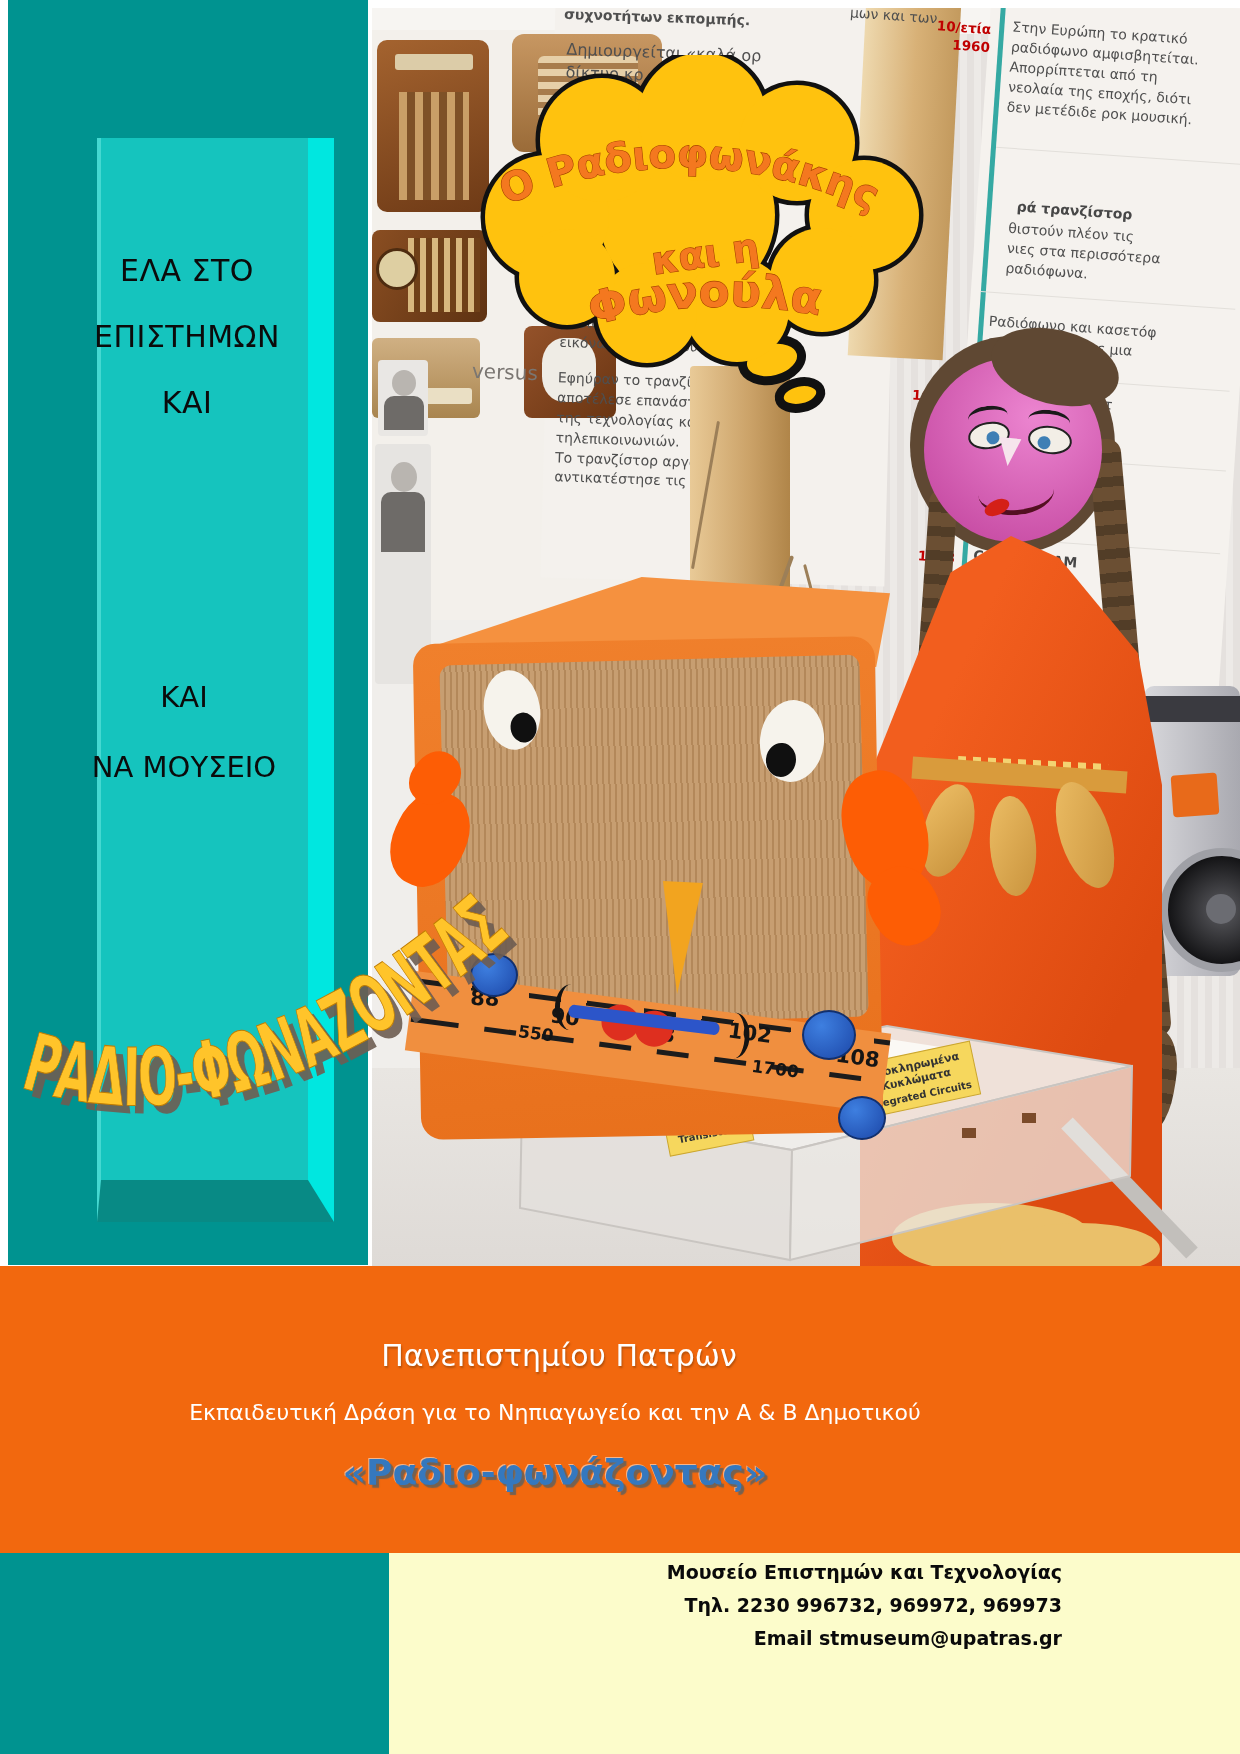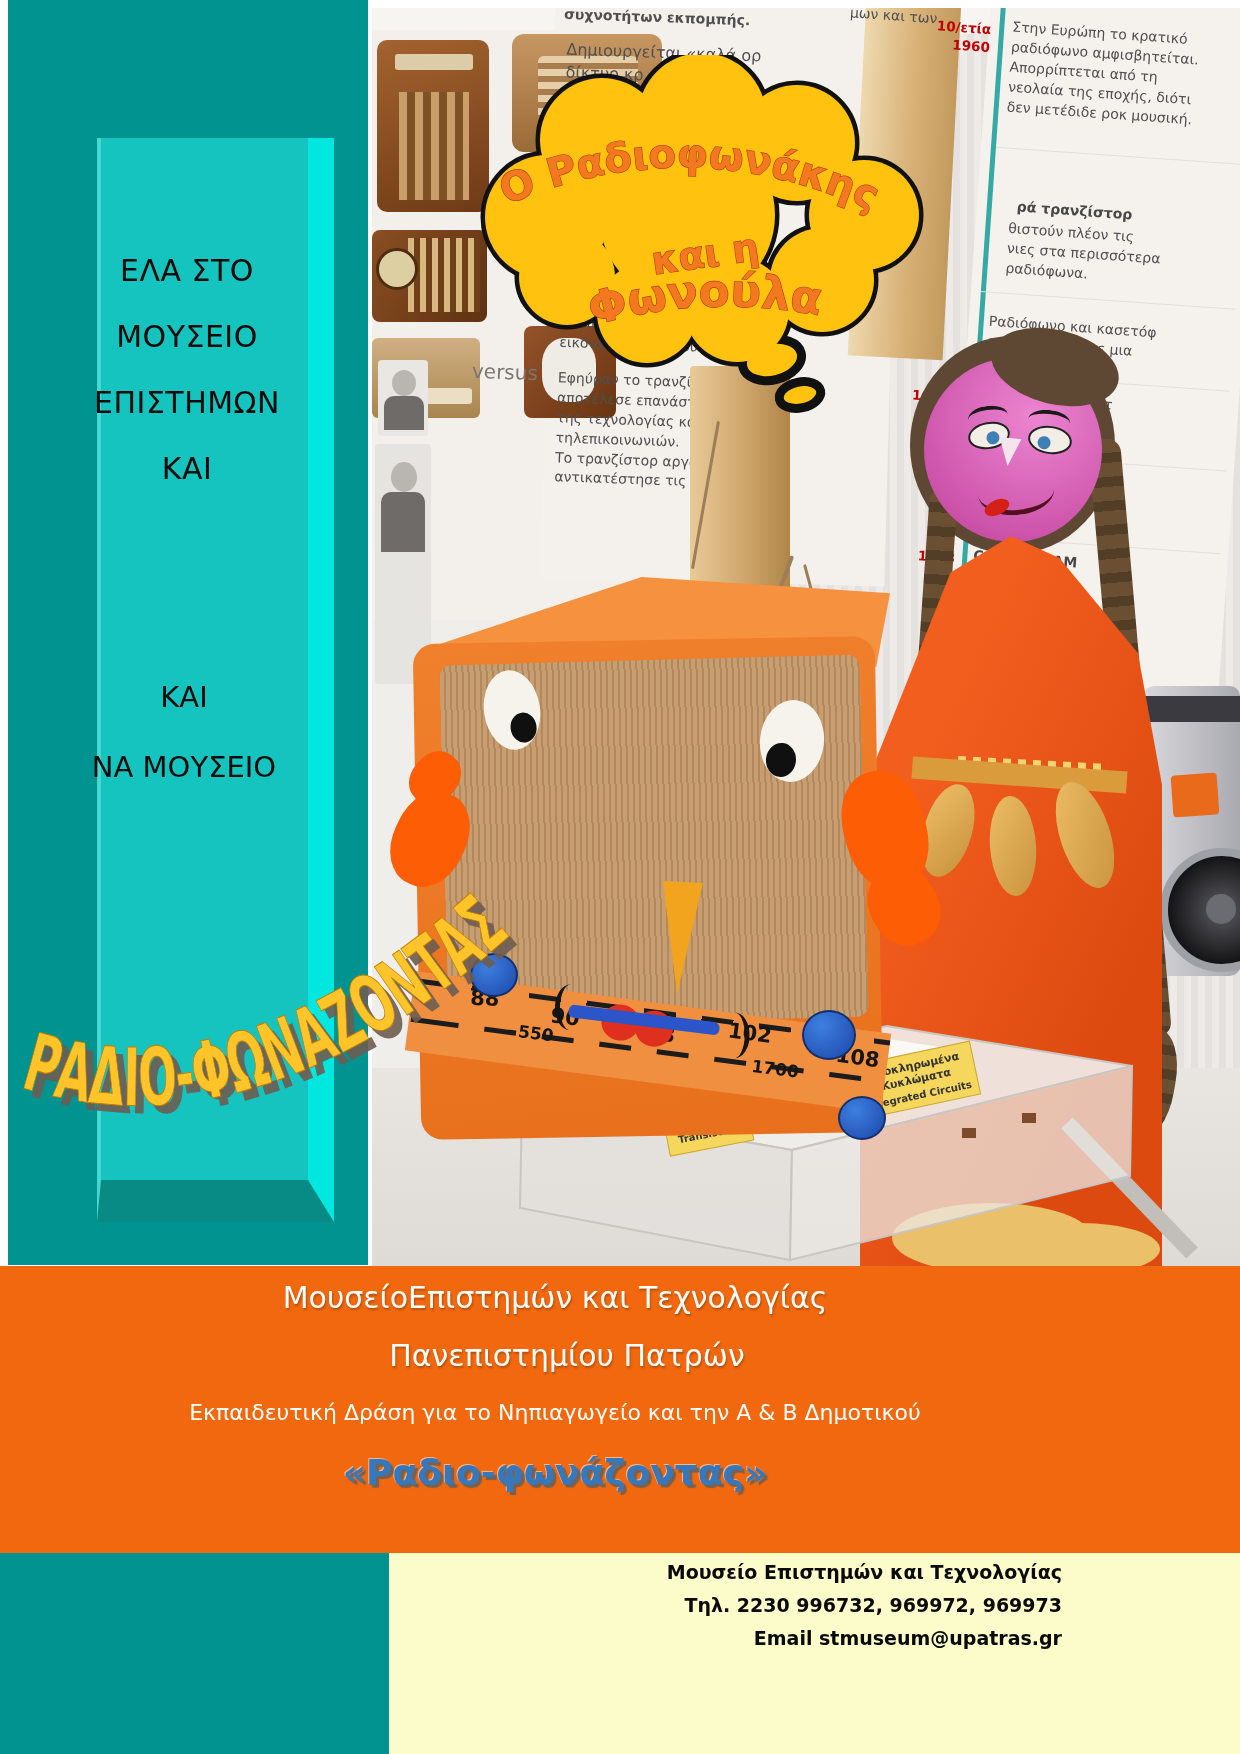--- a/index.html
+++ b/index.html
@@ -136,41 +136,40 @@
   .bb-hub{left:38px;top:38px;width:30px;height:30px;border-radius:50%;background:#6B6C72;}
 
   
   .cloud-svg{left:452px;top:55px;}
   .wordart-svg{left:2px;top:842px;}
   .cloudtext{font-weight:bold;fill:#F4781F;stroke:#A84300;stroke-width:1.2px;paint-order:stroke;}
 
   
   .band{left:0;top:1266px;width:1240px;height:287px;background:#F2680E;color:#FFFFFF;}
   .band .l1{left:0;top:14px;width:1110px;text-align:center;font-size:30px;text-shadow:1px 2px 2px rgba(130,60,8,.55);}
-  .band .l2{left:12px;top:72px;width:1110px;text-align:center;font-size:30px;text-shadow:1px 2px 2px rgba(130,60,8,.55);}
+  .band .l2{left:4px;top:72px;width:1110px;text-align:center;font-size:30px;text-shadow:1px 2px 2px rgba(130,60,8,.55);}
   .band .sub{left:0;top:134px;width:1110px;text-align:center;font-size:22px;}
   .band .ttl{left:0;top:186px;width:1110px;text-align:center;font-size:36px;font-weight:bold;color:#3578BE;
              text-shadow:3px 3px 1px rgba(96,96,92,.85),-1px -1px 0 rgba(255,255,255,.5);}
 
   
   .foot-teal{left:0;top:1553px;width:389px;height:201px;background:#009390;}
   .foot-cream{left:389px;top:1553px;width:851px;height:201px;background:#FCFCCB;}
   .contact{left:0;top:1556px;width:1062px;text-align:right;color:#0A0A0A;
            font-size:19px;font-weight:bold;line-height:33px;}
 </style>
 </head>
 <body>
 
 <div id="page">
 
   <div class="abs side-outer"></div>
   <div class="abs side-inner"></div>
   <div class="abs invite">
     <div>ΕΛΑ ΣΤΟ</div>
-    <div>ΜΟΥΣΕΙΟ</div>
     <div>ΕΠΙΣΤΗΜΩΝ</div>
     <div>ΚΑΙ</div>
   </div>
   <div class="abs purpose">
     <div>ΚΑΙ</div>
     <div>ΝΑ ΜΟΥΣΕΙΟ</div>
   </div>
 
   <div class="abs photo">
     <div class="abs ceiling"></div>
@@ -426,21 +425,20 @@
     </defs>
     <text font-size="80" font-weight="bold" fill="#6E5D52" opacity="0.9">
       <textPath href="#wpathS" textLength="540" lengthAdjust="spacingAndGlyphs">ΡΑΔΙΟ-ΦΩΝΑΖΟΝΤΑΣ</textPath>
     </text>
     <text font-size="80" font-weight="bold" fill="#FFC42A" stroke="#C07C00" stroke-width="1">
       <textPath href="#wpath" textLength="540" lengthAdjust="spacingAndGlyphs">ΡΑΔΙΟ-ΦΩΝΑΖΟΝΤΑΣ</textPath>
     </text>
   </svg>
 
   <div class="abs band">
-    <div class="abs l1">ΜουσείοΕπιστημών και Τεχνολογίας</div>
     <div class="abs l2">Πανεπιστημίου Πατρών</div>
     <div class="abs sub">Εκπαιδευτική Δράση για το Νηπιαγωγείο και την Α &amp; Β Δημοτικού</div>
     <div class="abs ttl">«Ραδιο-φωνάζοντας»</div>
   </div>
 
   <div class="abs foot-teal"></div>
   <div class="abs foot-cream"></div>
   <div class="abs contact">
     <div>Μουσείο Επιστημών και Τεχνολογίας</div>
     <div>Τηλ. 2230 996732, 969972, 969973</div>

